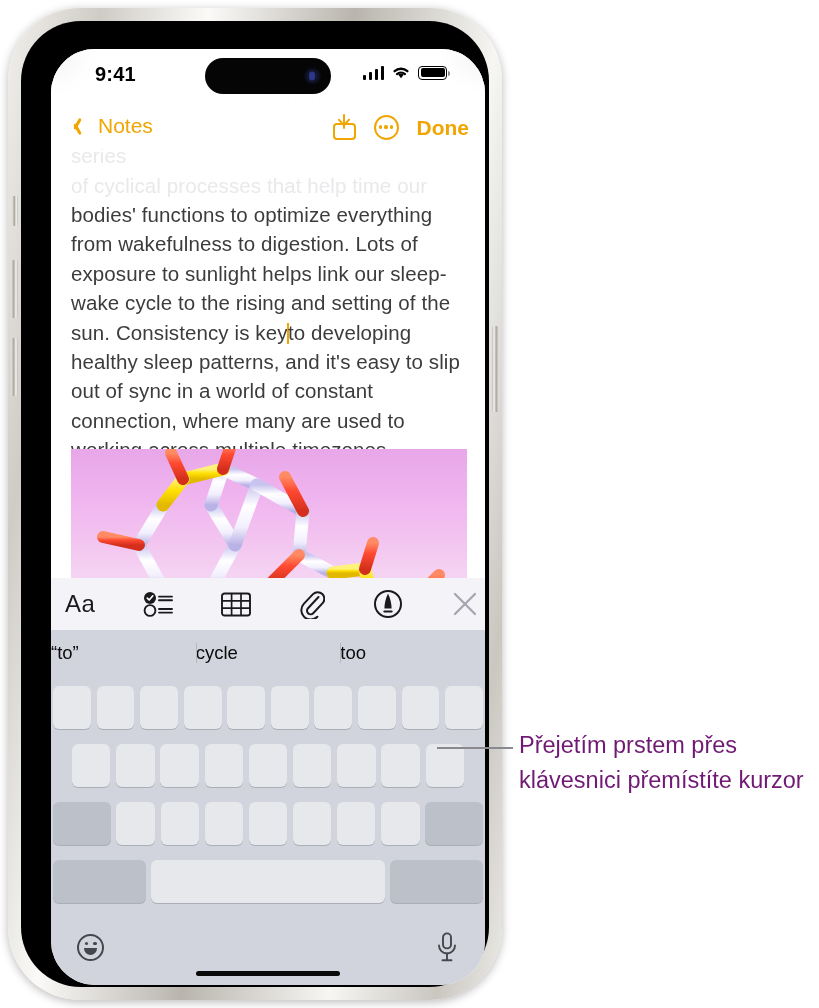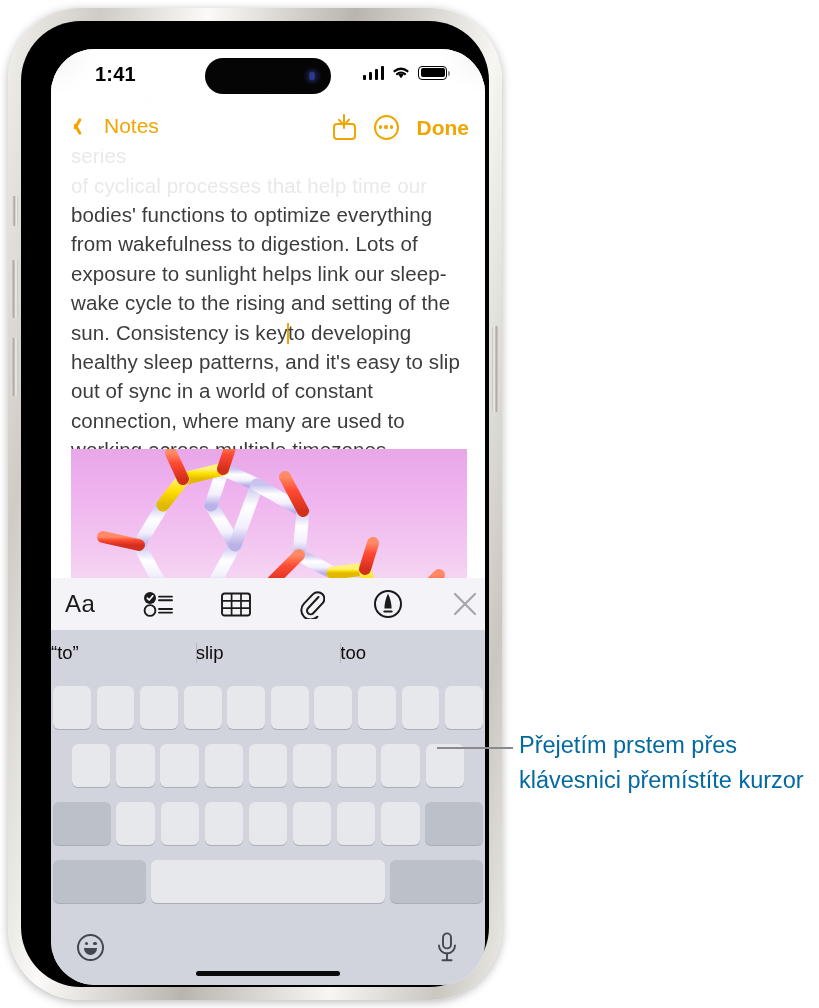--- a/index.html
+++ b/index.html
@@ -104,21 +104,21 @@
   .battery span { display: block; width: 100%; height: 100%; background: #000; border-radius: 2px; }
 
   
   .navbar {
     position: absolute; left: 0; top: 54px; width: 434px; height: 46px;
     background: rgba(255,255,255,.86);
     backdrop-filter: blur(14px);
     display: flex; align-items: center;
   }
   .nav-back {
-    position: absolute; left: 18px; display: flex; align-items: center; gap: 24px;
+    position: absolute; left: 18px; display: flex; align-items: center; gap: 18px;
     color: #f0a500; font-size: 21px;
   }
   .chev {
     width: 11px; height: 19px; position: relative;
   }
   .chev::before, .chev::after {
     content: ""; position: absolute; left: 4px; width: 3px; height: 12px;
     background: #f0a500; border-radius: 2px;
   }
   .chev::before { top: 0; transform: rotate(30deg); transform-origin: bottom; }
@@ -234,21 +234,21 @@
     width: 144px; height: 5.5px; border-radius: 3px; background: #0a0a0a;
   }
 
   
   .leader {
     position: absolute; left: 437px; top: 747px; width: 76px; height: 2px;
     background: #8a8a8e;
   }
   .callout {
     position: absolute; left: 519px; top: 728px; width: 290px;
-    font-size: 23.5px; line-height: 35px; color: #0369a1;
+    font-size: 23.5px; line-height: 35px; color: #701a75;
   }
 </style>
 </head>
 <body>
 
 <div id="stage">
 
   <div class="phone-frame">
     <div class="btn-side btn-mute"></div>
     <div class="btn-side btn-volup"></div>
@@ -323,21 +323,21 @@
                   <path d="M228 106 L200 134"></path>
                   <path d="M294 120 L302 94"></path>
                   <path d="M338 156 L368 126"></path>
                 </g>
               </g>
             </svg>
           </div>
         </div>
 
         <div class="statusbar">
-          <div class="clock">1:41</div>
+          <div class="clock">9:41</div>
           <div class="dynamic-island">
             <div class="di-cam"></div>
           </div>
           <div class="status-right">
             <div class="bars">
                 <i></i>
                 <i></i>
                 <i></i>
                 <i></i>
               </div>
@@ -404,21 +404,21 @@
           </div>
           <div class="fmt-btn">
             <svg width="28" height="28" viewBox="0 0 28 28">
               <path d="M4 4 L24 24 M24 4 L4 24" stroke="#a5a5ad" stroke-width="2.2" stroke-linecap="round"></path>
             </svg>
           </div>
         </div>
 
         <div class="pred-bar">
           <div class="pred-cell">“to”</div>
-          <div class="pred-cell">slip</div>
+          <div class="pred-cell">cycle</div>
           <div class="pred-cell">too</div>
         </div>
 
         <div class="keyboard">
           <div class="krow krow-1">
             <div class="key"></div>
             <div class="key"></div>
             <div class="key"></div>
             <div class="key"></div>
             <div class="key"></div>

